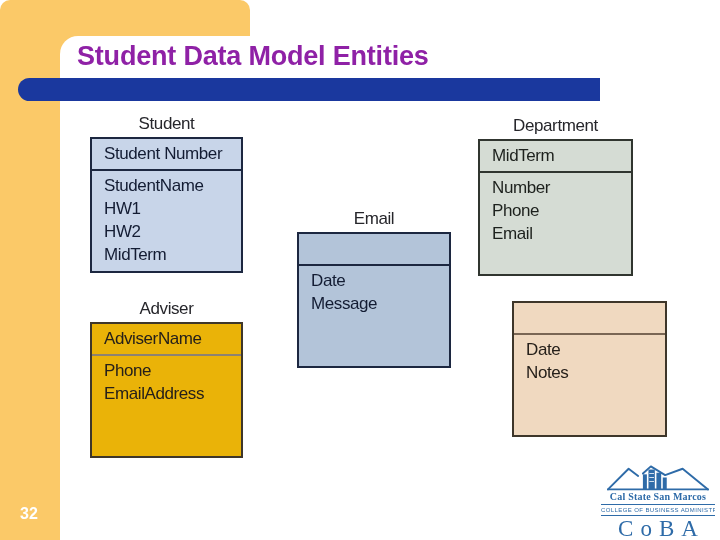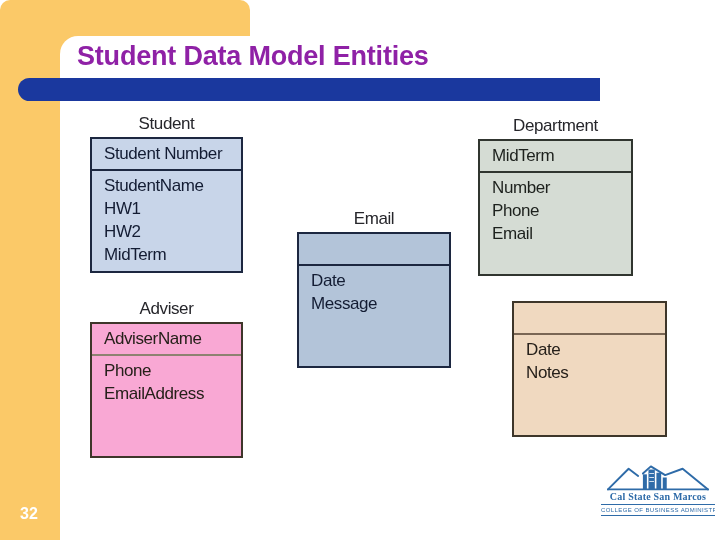--- a/index.html
+++ b/index.html
@@ -143,21 +143,21 @@
       <div class="entity-attrs">
         <div class="attr-row">Number</div>
         <div class="attr-row">Phone</div>
         <div class="attr-row">Email</div>
       </div>
     </div>
   </div>
 
   <div class="entity-group" style="left:90px; top:298px; width:153px;">
     <div class="entity-label">Adviser</div>
-    <div class="entity-box" style="width: 153px; height: 136px; background: #f9a8d4; border-color: rgb(62, 54, 42); color: rgb(38, 32, 26);">
+    <div class="entity-box" style="width: 153px; height: 136px; background: #eab308; border-color: rgb(62, 54, 42); color: rgb(38, 32, 26);">
       <div class="entity-header" style="border-bottom-color: rgb(141, 130, 113);">AdviserName</div>
       <div class="entity-attrs">
         <div class="attr-row">Phone</div>
         <div class="attr-row">EmailAddress</div>
       </div>
     </div>
   </div>
 
   <div class="entity-group" style="left:512px; top:301px; width:155px;">
     <div class="entity-box" style="width: 155px; height: 136px; background: rgb(240, 217, 192); border-color: rgb(62, 54, 42); color: rgb(38, 32, 26);">
@@ -185,15 +185,16 @@
         <rect x="71" y="17" width="5" height="15"></rect>
       </g>
       <g stroke="#ffffff" stroke-width="1">
         <line x1="54" y1="12" x2="60" y2="12"></line>
         <line x1="54" y1="17" x2="60" y2="17"></line>
         <line x1="54" y1="22" x2="60" y2="22"></line>
       </g>
     </svg>
     <div class="logo-univ">Cal State San Marcos</div>
     <div class="logo-college">COLLEGE OF BUSINESS ADMINISTRATION</div>
+    <div class="logo-abbrev">CoBA</div>
   </div>
 
 </div>
 
 </body></html>

